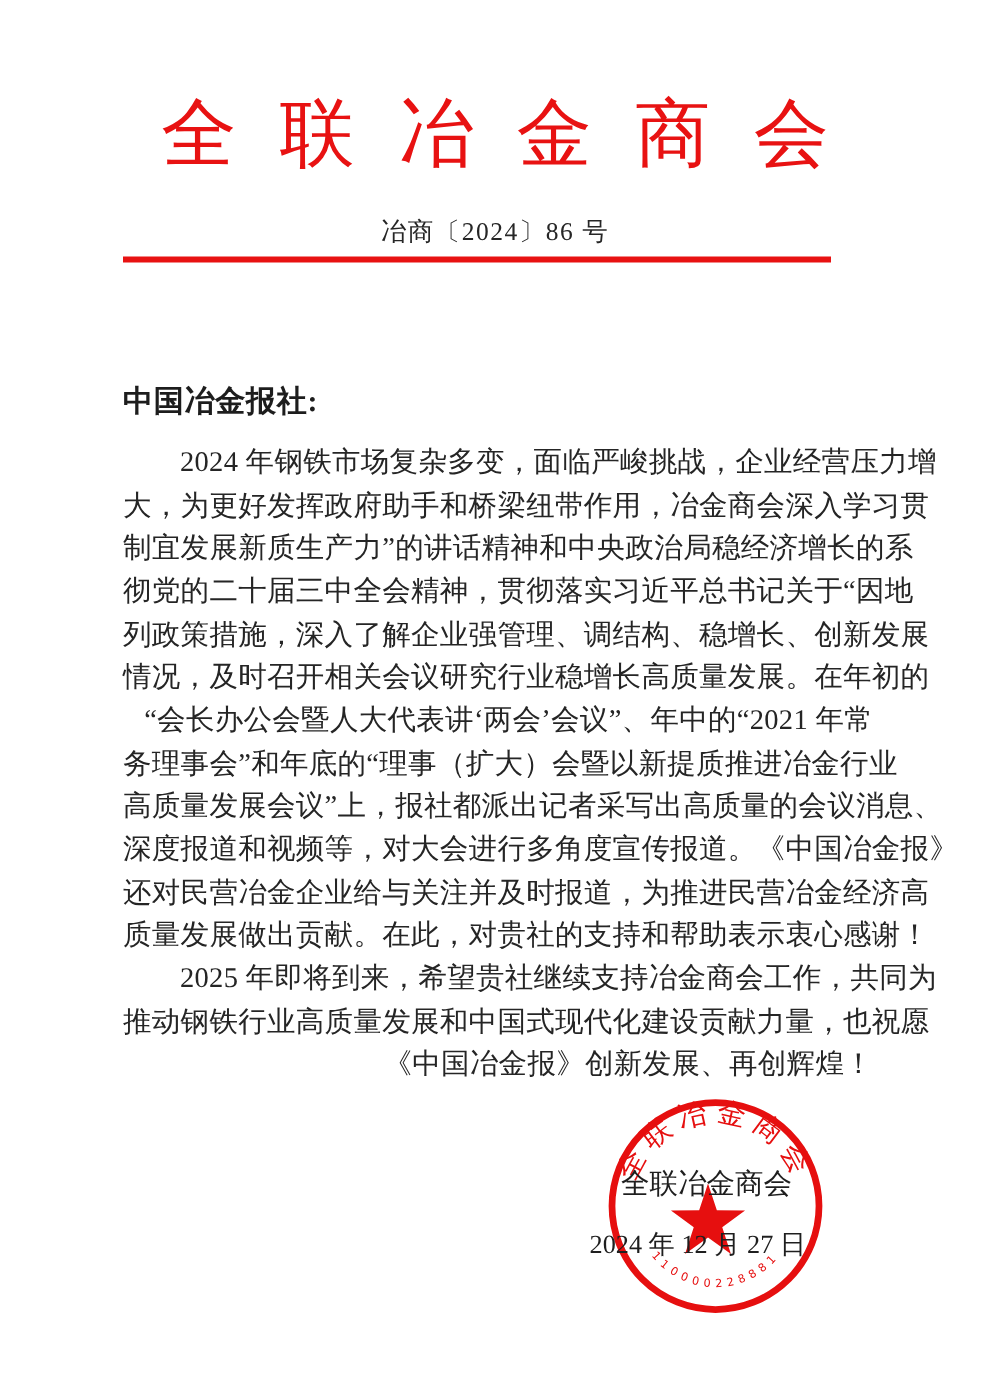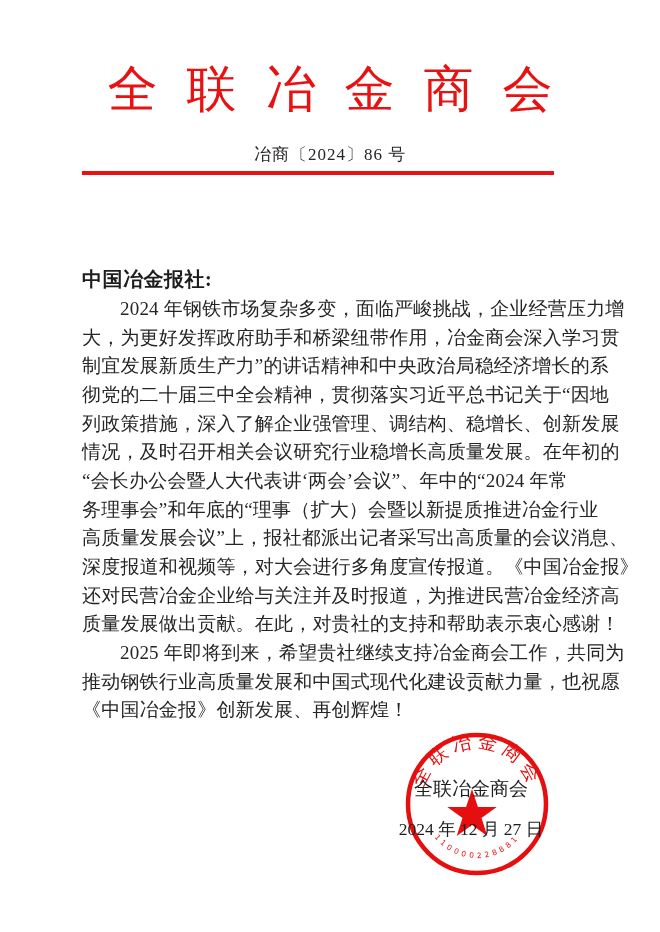--- a/index.html
+++ b/index.html
@@ -50,36 +50,36 @@
     top:210px; left:0; right:0;
     text-align:center;
     font-size:29px;
     font-weight:bold;
     letter-spacing:0.62em;
     padding-left:0.62em;
     color:#1d1d1d;
   }
   .addressee{
     position:absolute;
-    top:266px; left:82px;
+    top:254px; left:82px;
     font-size:20px;
     font-weight:bold;
     color:#1d1d1d;
     letter-spacing:0.5px;
   }
   .body-text{
     position:absolute;
     top:295px; left:82px;
     width:500px;
     font-size:19px;
     line-height:28.65px;
     color:#252525;
     letter-spacing:0.2px;
   }
-  .line{white-space:nowrap;}
+  .line{white-space:nowrap;text-align:right;}
   .line.indent{text-indent:2em;}
   .seal{
     position:absolute;
     left:405px; top:732px;
     width:144px; height:144px;
     z-index:1;
   }
   .seal svg{display:block;width:100%;height:100%;}
   .seal .ring-text{
     font-family:"Liberation Serif","DejaVu Serif",serif;
@@ -100,21 +100,20 @@
     text-align:center;
     font-size:19px;
     color:#1e1e1e;
     z-index:2;
     white-space:nowrap;
   }
   .sign-date{
     position:absolute;
     left:393px; top:817px;
     width:156px;
-    text-align:center;
     font-size:17.5px;
     color:#1e1e1e;
     z-index:2;
     white-space:nowrap;
   }
 </style>
 </head>
 <body>
 
 <div class="page">
@@ -128,21 +127,21 @@
 
   <div class="addressee">中国冶金报社:</div>
 
   <div class="body-text">
     <div class="line indent">2024 年钢铁市场复杂多变，面临严峻挑战，企业经营压力增</div>
     <div class="line">大，为更好发挥政府助手和桥梁纽带作用，冶金商会深入学习贯</div>
     <div class="line">制宜发展新质生产力”的讲话精神和中央政治局稳经济增长的系</div>
     <div class="line">彻党的二十届三中全会精神，贯彻落实习近平总书记关于“因地</div>
     <div class="line">列政策措施，深入了解企业强管理、调结构、稳增长、创新发展</div>
     <div class="line">情况，及时召开相关会议研究行业稳增长高质量发展。在年初的</div>
-    <div class="line">“会长办公会暨人大代表讲‘两会’会议”、年中的“2024 年常</div>
+    <div class="line">“会长办公会暨人大代表讲‘两会’会议”、年中的“2021 年常</div>
     <div class="line">务理事会”和年底的“理事（扩大）会暨以新提质推进冶金行业</div>
     <div class="line">高质量发展会议”上，报社都派出记者采写出高质量的会议消息、</div>
     <div class="line">深度报道和视频等，对大会进行多角度宣传报道。《中国冶金报》</div>
     <div class="line">还对民营冶金企业给与关注并及时报道，为推进民营冶金经济高</div>
     <div class="line">质量发展做出贡献。在此，对贵社的支持和帮助表示衷心感谢！</div>
     <div class="line indent">2025 年即将到来，希望贵社继续支持冶金商会工作，共同为</div>
     <div class="line">推动钢铁行业高质量发展和中国式现代化建设贡献力量，也祝愿</div>
     <div class="line">《中国冶金报》创新发展、再创辉煌！</div>
   </div>
 

